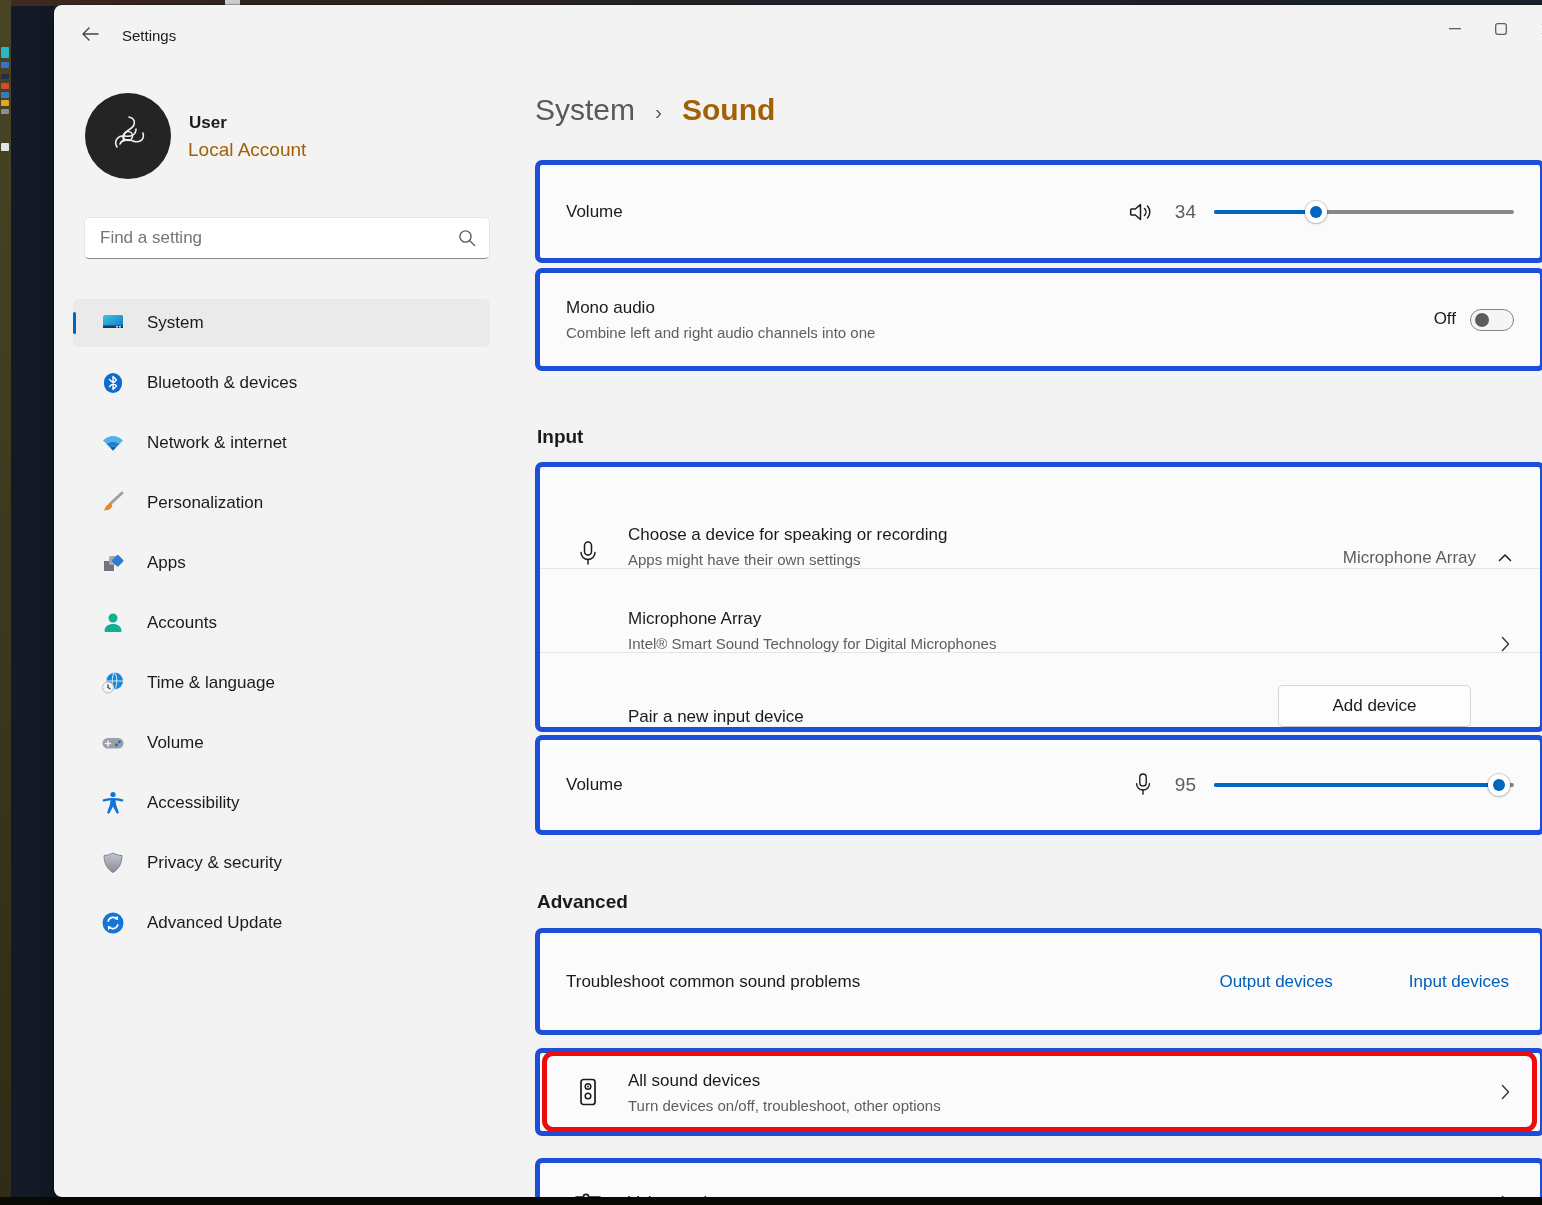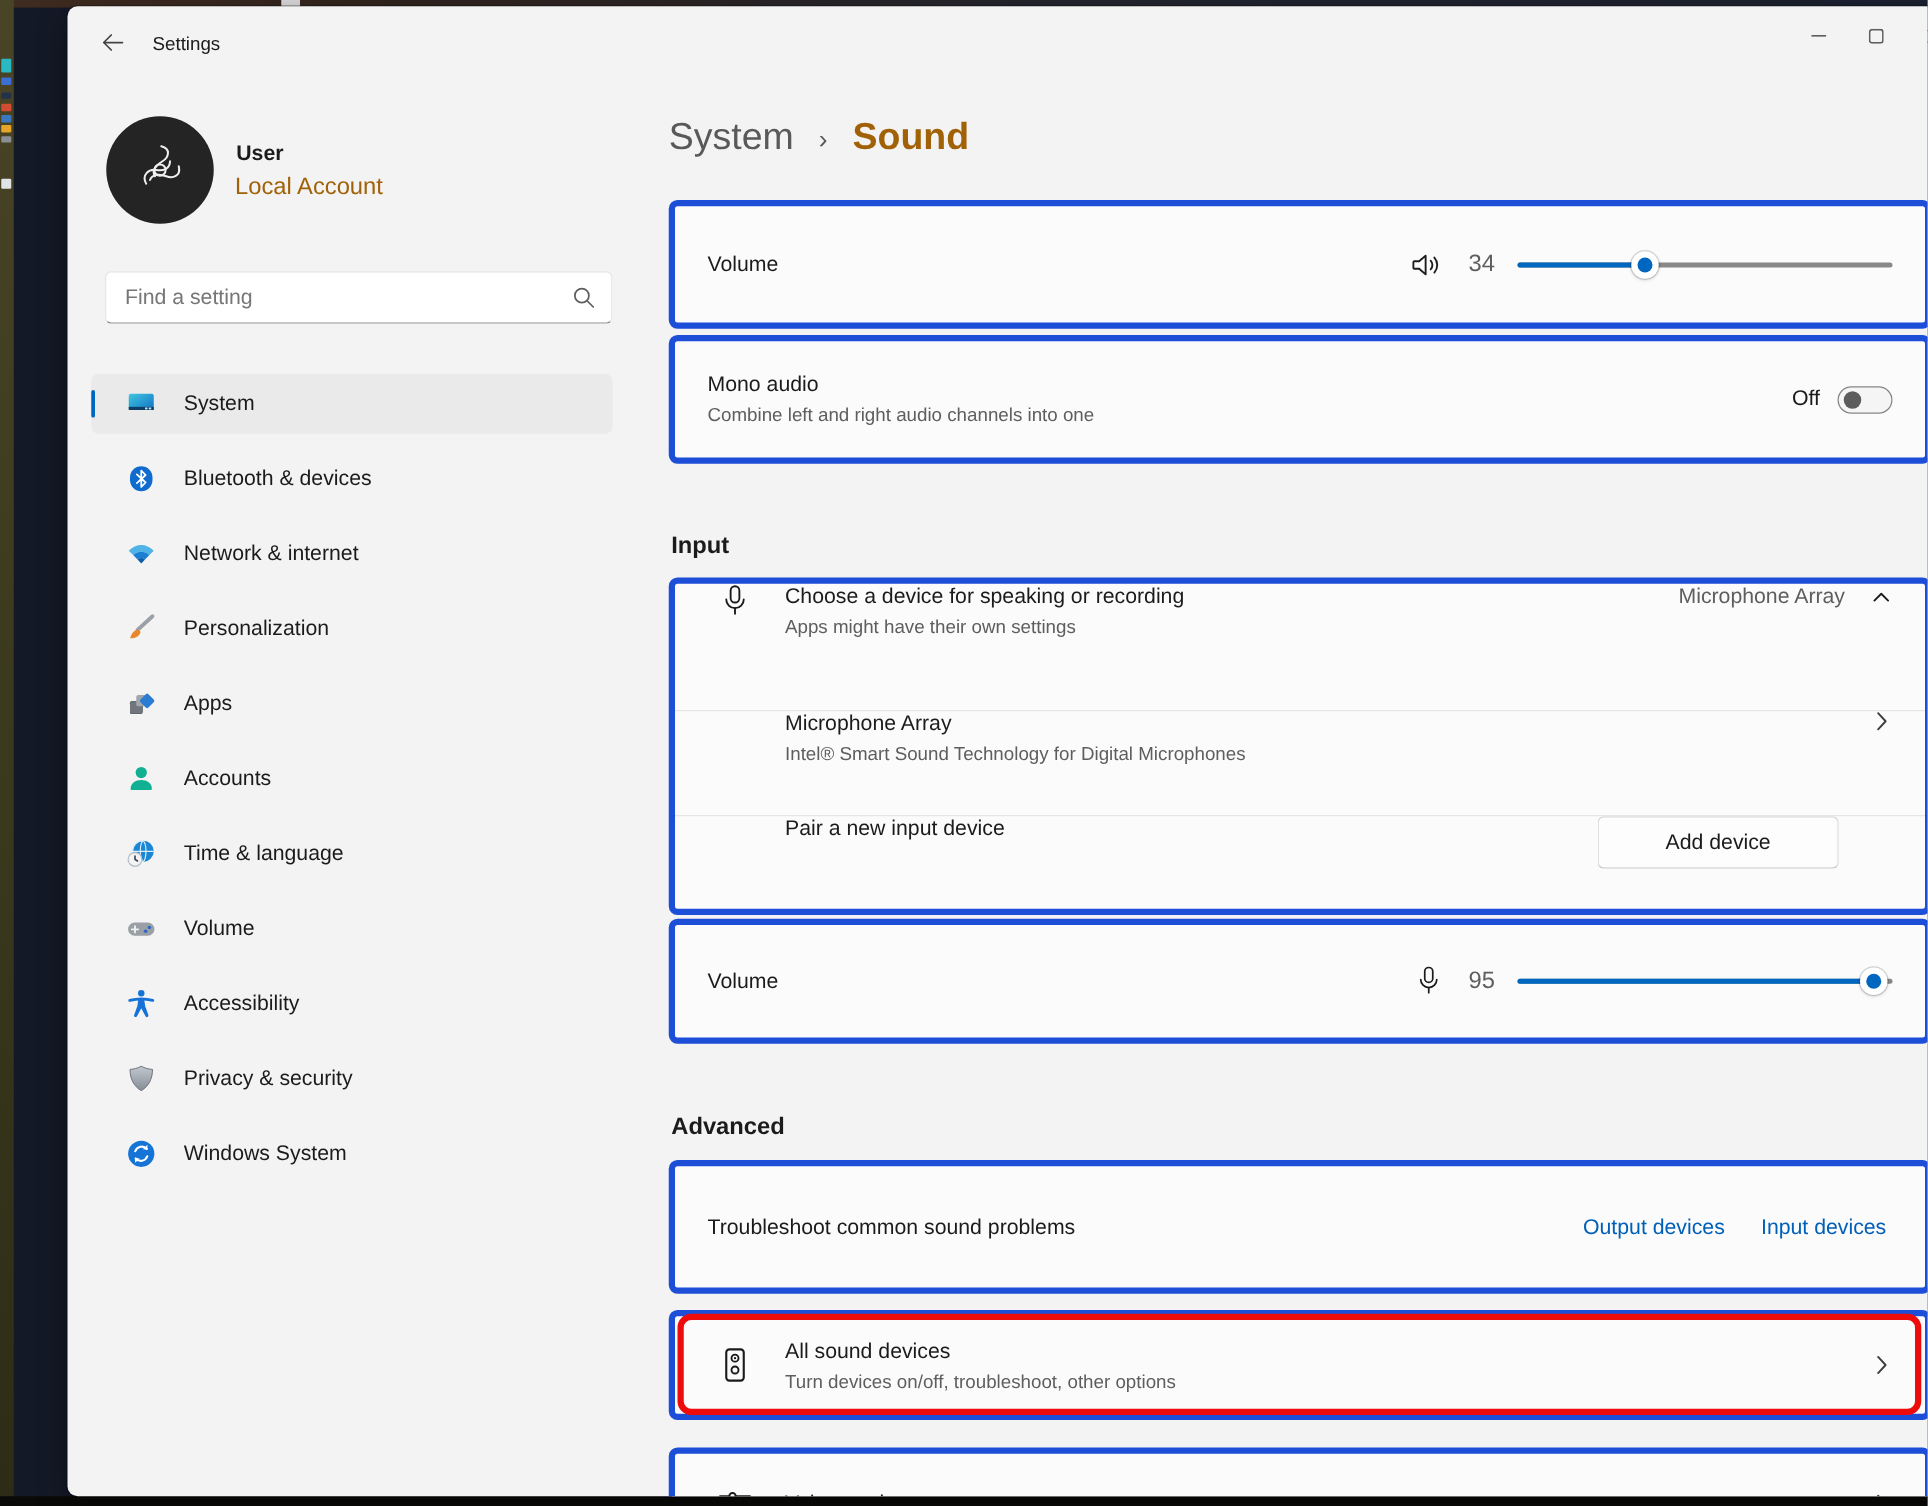--- a/index.html
+++ b/index.html
@@ -80,33 +80,33 @@
 
   
   .toggle-group { margin-left:auto; display:flex; padding-right:26px; }
   .toggle-label { font-size:17px; color:#1b1b1b; margin-right:14px; }
   .toggle { position:relative; width:44px; height:22px; border:1px solid #868686; border-radius:12px;
     background:#f5f5f5; cursor:pointer; }
   .toggle .knob { position:absolute; left:4px; top:3px; width:14px; height:14px; border-radius:50%; background:#5c5c5c; }
 
   
   .group { flex-direction:column; align-items:stretch; padding:0; }
-  .grow { display:flex; align-items:flex-start; width:100%; }
+  .grow { display:flex; align-items:flex-end; width:100%; }
   .grow + .grow { border-top:1px solid #e6e6e6; }
   .lead-ico { width:28px; height:28px; margin:0 26px 0 34px; flex:none; display:flex; align-items:center; justify-content:center; }
   .indent { margin-left:88px; }
   .combo-val { margin-left:auto; display:flex; align-items:center; padding-right:28px; cursor:pointer; }
   .combo-text { font-size:17px; color:#5e5e5e; margin-right:22px; }
   .chev-right { margin-left:auto; padding-right:30px; display:flex; cursor:pointer; }
 
   .add-btn { margin-left:auto; margin-right:69px; width:193px; height:42px; background:#fdfdfd;
     border:1px solid #d6d6d6; border-bottom-color:#c5c5c5; border-radius:5px; font-size:17px; color:#1b1b1b;
     font-family:inherit; cursor:pointer; }
 
-  .links { margin-left:auto; display:flex; gap:29px; padding-right:31px;text-align:right; }
+  .links { margin-left:auto; display:flex; gap:76px; padding-right:31px;text-align:right; }
   .link { font-size:17px; color:#005fb8; cursor:pointer; }
 
   .red-annotation { position:absolute; left:7px; top:1046px; width:995px; height:81px;
     border:5px solid #ee0b0b; border-radius:11px; pointer-events:none; z-index:6; }
 
   
   .scrollbar-thumb { position:absolute; left:1508px; top:255px; width:6px; height:303px;
     border-radius:3px; background:#9d9d9d; cursor:pointer; }
 
   svg { display:block; }
@@ -298,21 +298,21 @@
       </div>
       <div class="nav-item">
         <span class="nav-ico">
           <svg width="26" height="26" viewBox="0 0 26 26">
               <circle cx="13" cy="13" r="10.5" fill="#1574d6"></circle>
               <path d="M8.2 11 a5.5 5.5 0 0 1 9.3 -1.8 M17.8 15 a5.5 5.5 0 0 1 -9.3 1.8" stroke="#fff" stroke-width="1.7" fill="none" stroke-linecap="round"></path>
               <path d="M17.9 5.8 L18 9.6 L14.3 9.3 Z" fill="#fff"></path>
               <path d="M8.1 20.2 L8 16.4 L11.7 16.7 Z" fill="#fff"></path>
             </svg>
         </span>
-        <span class="nav-label">Windows System</span>
+        <span class="nav-label">Advanced Update</span>
       </div>
     </div>
   </div>
 
   <div class="main">
 
     <div class="breadcrumb">
       <span class="bc-parent">System</span>
       <span class="bc-sep">›</span>
       <span class="bc-current">Sound</span>

